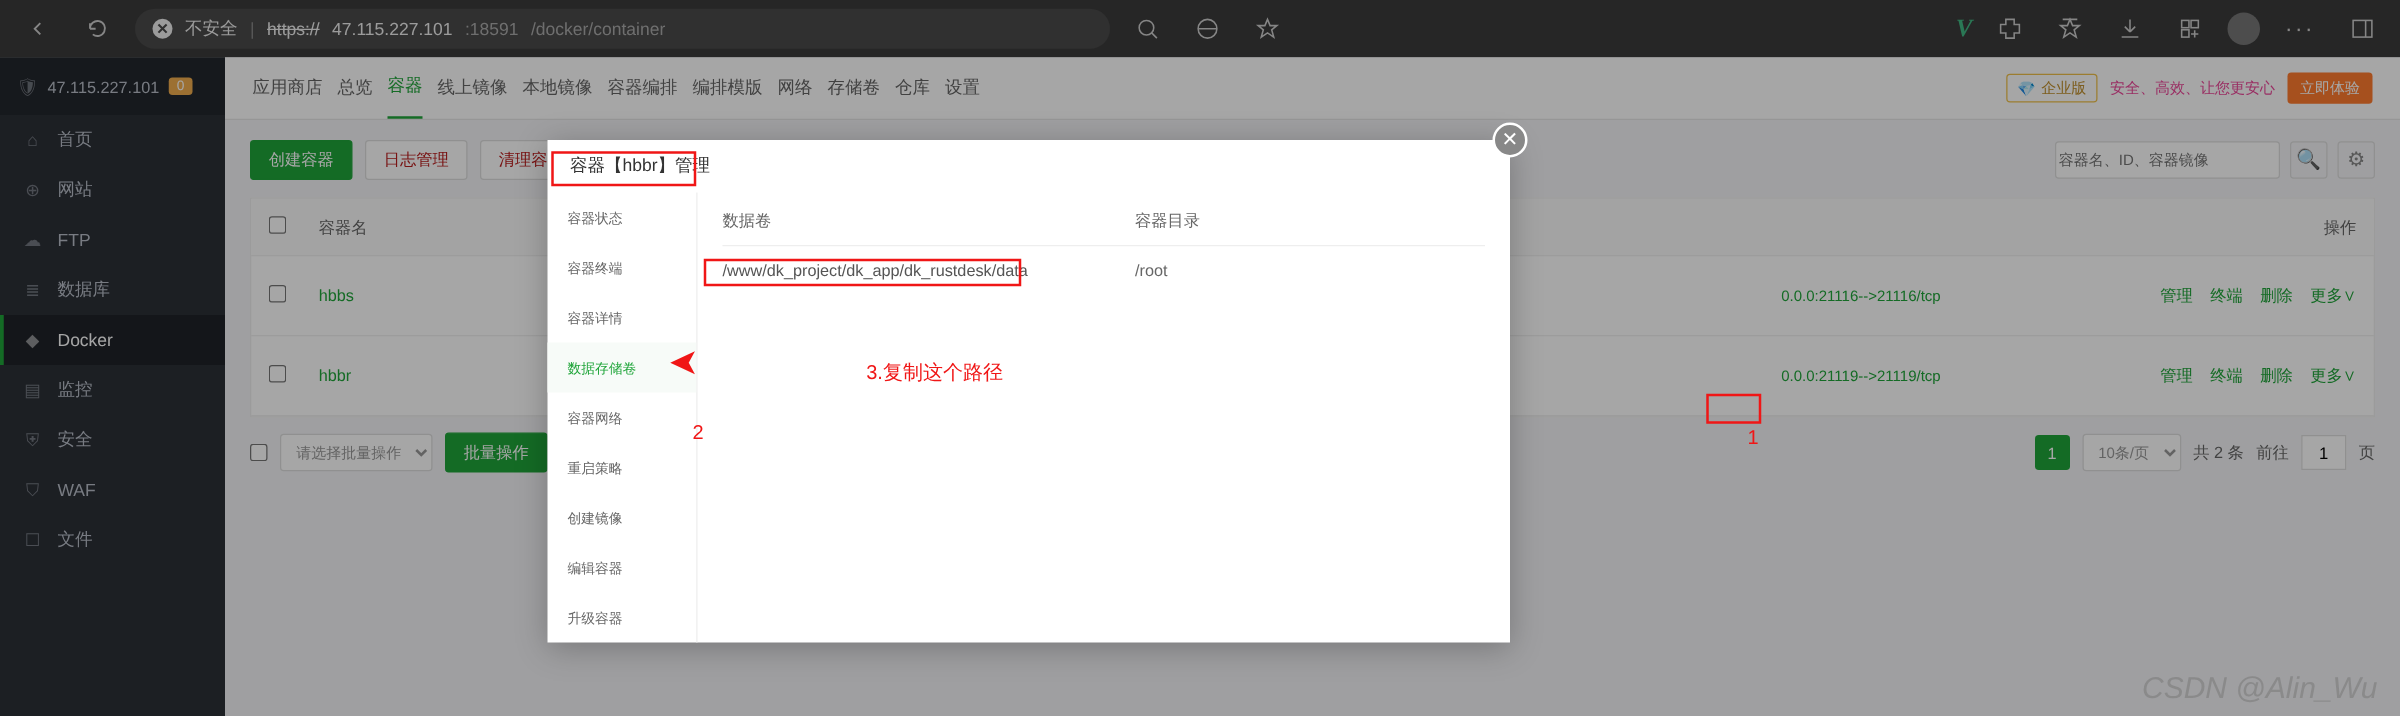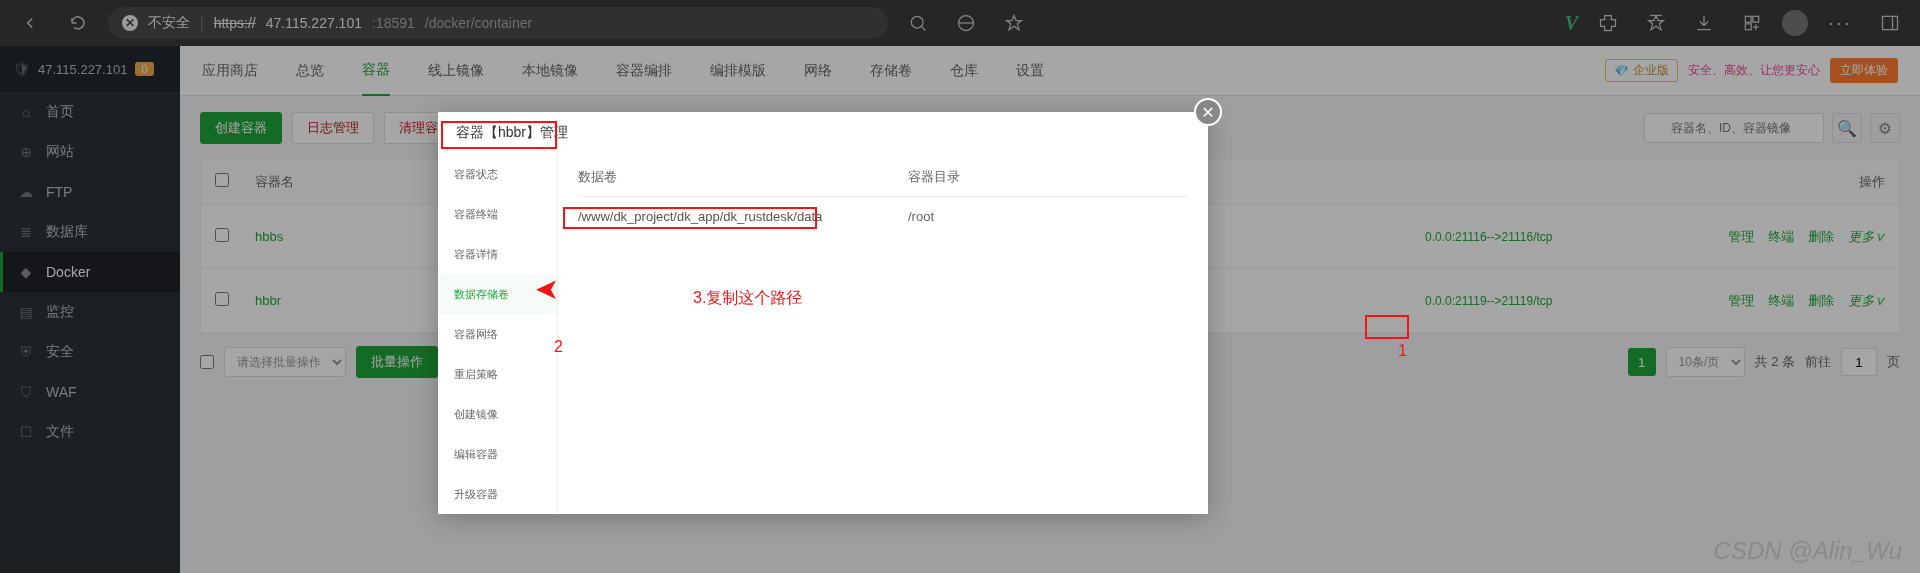--- a/index.html
+++ b/index.html
@@ -37,33 +37,33 @@
 .tabs .right-promo { margin-left: auto; display: flex; align-items: center; gap: 10px; font-size: 12px; }
 .tabs .ent-badge { border: 1px solid #f0c14b; color: #c0902e; padding: 2px 8px; border-radius: 3px; display: flex; align-items: center; gap: 4px; }
 .tabs .promo-txt { color: #ec4899; text-align: center; }
 .tabs .promo-btn { background: #ff7b2e; color: #fff; padding: 4px 10px; border-radius: 3px; font-size: 12px; cursor: pointer; }
 
 .content { padding: 16px 20px; }
 .action-row { display: flex; align-items: center; gap: 10px; margin-bottom: 14px; }
 .btn { padding: 6px 14px; font-size: 13px; border: 1px solid #ddd; background: #fff; color: #b91c1c; border-radius: 3px; cursor: pointer; }
 .btn.primary { background: #20a53a; border-color: #20a53a; color: #fff; }
 .search-box { margin-left: auto; display: flex; align-items: center; gap: 8px; }
-.search-box input { height: 30px; width: 180px; border: 1px solid #ddd; padding: 0 26px; font-size: 12px; color: #7f1d1d; border-radius: 3px; }
+.search-box input { height: 30px; width: 180px; border: 1px solid #ddd; padding: 0 2px; font-size: 12px; color: #7f1d1d; border-radius: 3px; }
 .search-box .sq { width: 30px; height: 30px; border: 1px solid #ddd; display: flex; align-items: center; justify-content: center; border-radius: 3px; cursor: pointer; color: #888; }
 
 .table { background: #fff; border: 1px solid #eee; }
 .table .thead, .table .trow { display: flex; align-items: center; height: 46px; border-bottom: 1px solid #f0f0f0; padding: 0 14px; font-size: 13px; color: #666; }
 .table .thead { background: #fafafa; }
 .table .col-chk { width: 40px; }
 .table .col-name { width: 240px; color: #20a53a; }
 .table .col-mid { flex: 1; }
 .table .col-port { width: 220px; color: #20a53a; font-size: 12px; }
 .table .col-ops { width: 240px; text-align: right; display: flex; gap: 14px; justify-content: flex-end; font-size: 13px; }
 .table .col-ops span { color: #20a53a; cursor: pointer; }
-.table .col-ops .more { color: #20a53a; font-style: italic; }
+.table .col-ops .more { color: #20a53a; }
 .table .trow.h { height: 64px; }
 .table .thead .col-name, .table .thead .col-port, .table .thead .col-ops span { color: #666; }
 .table .thead .op-head { color: #666; margin-left: auto; }
 input[type=checkbox] { width: 14px; height: 14px; }
 
 .table-foot { display: flex; align-items: center; padding: 12px 0; gap: 10px; font-size: 13px; color: #666; }
 .table-foot select, .table-foot .sel { height: 30px; border: 1px solid #ddd; background: #fff; padding: 0 8px; font-size: 12px; color: #999; border-radius: 3px; }
 .table-foot .right { margin-left: auto; display: flex; align-items: center; gap: 10px; }
 .table-foot .pg { width: 28px; height: 28px; background: #20a53a; color: #fff; display: flex; align-items: center; justify-content: center; border-radius: 3px; }
 .table-foot .pginp { width: 36px; height: 28px; border: 1px solid #ddd; text-align: center; }
@@ -211,21 +211,21 @@
         </div>
         <div class="item">
           <span class="ic">☐</span>
           <span>文件</span>
         </div>
       </div>
   </div>
 
   <div class="main">
     <div class="tabs">
-      <div id="tab-items" style="display:flex;gap:38px;align-items:center;height:100%">
+      <div id="tab-items" style="display:flex;gap:12px;align-items:flex-end;height:100%">
           <div class="tab">应用商店</div>
           <div class="tab">总览</div>
           <div class="tab active">容器</div>
           <div class="tab">线上镜像</div>
           <div class="tab">本地镜像</div>
           <div class="tab">容器编排</div>
           <div class="tab">编排模版</div>
           <div class="tab">网络</div>
           <div class="tab">存储卷</div>
           <div class="tab">仓库</div>

